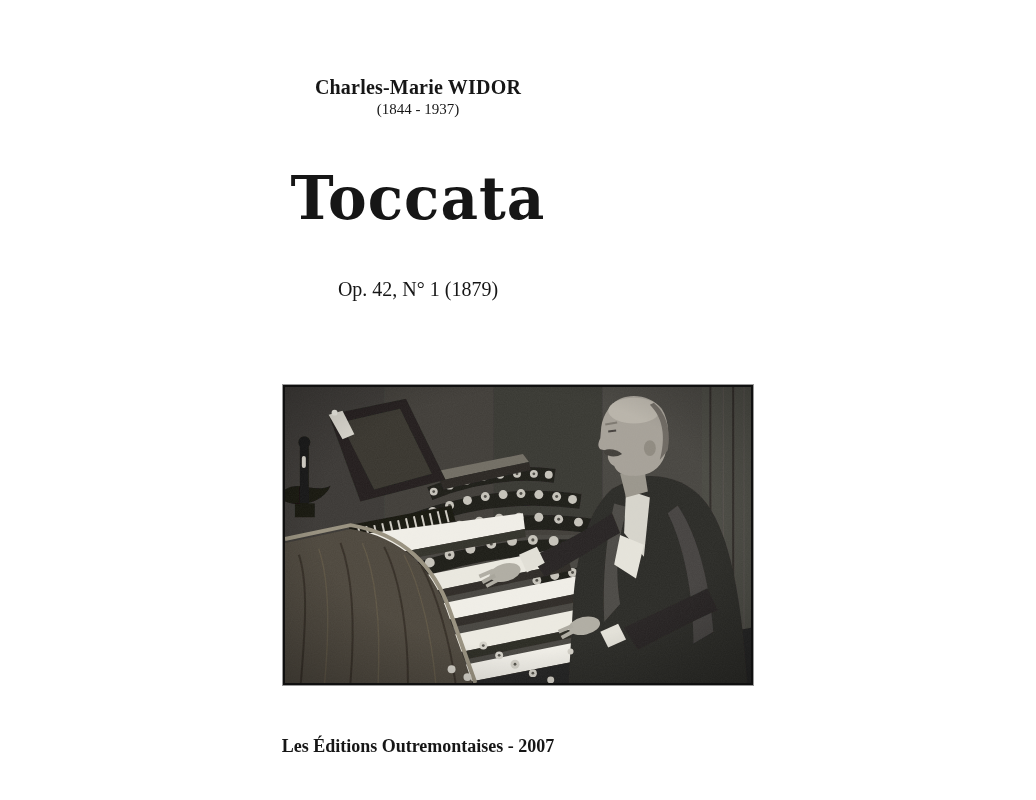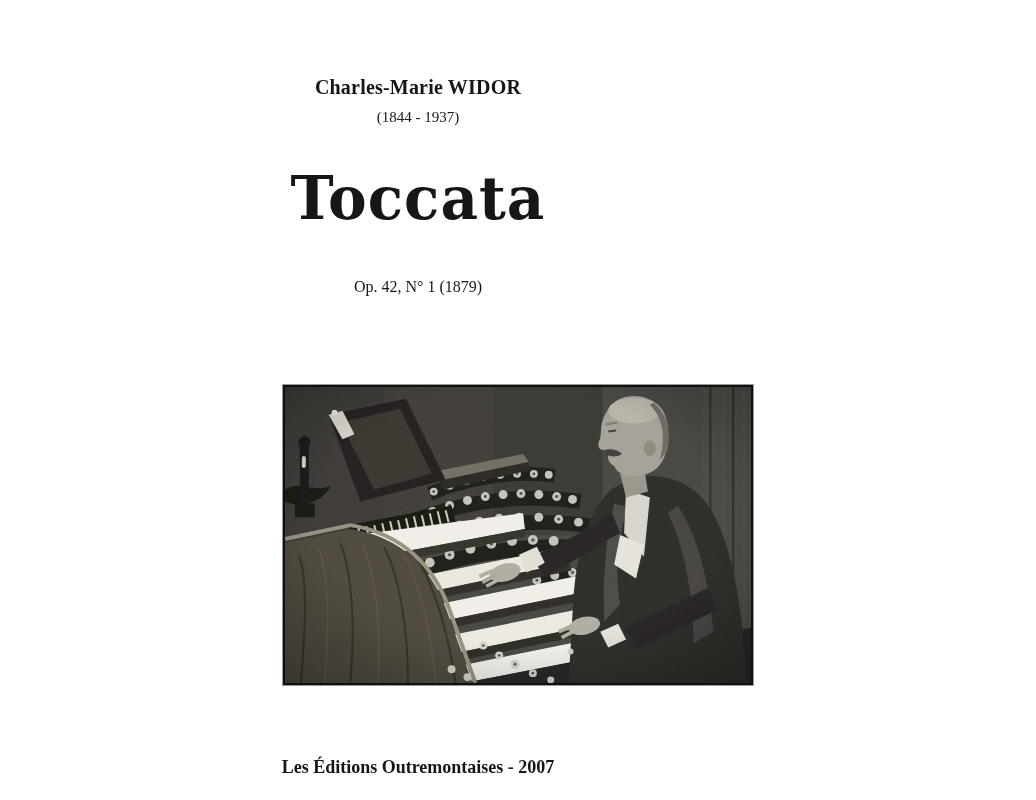--- a/index.html
+++ b/index.html
@@ -8,29 +8,29 @@
     width: 836px;
     height: 800px;
     background: #ffffff;
     overflow: hidden;
     font-family: "Liberation Serif", "DejaVu Serif", serif;
     color: #161616;
     text-decoration: underline;
   }
   .centered { position: absolute; left: 0; width: 100%; text-align: center; }
   .composer    { top: 76px;  font-size: 20px; font-weight: bold; letter-spacing: .2px; }
-  .dates       { top: 101px; font-size: 15px; margin-top: 8px; }
+  .dates       { top: 101px; font-size: 15px; }
   .title       { top: 168px; font-size: 58px; font-weight: bold;
                  font-family: "DejaVu Serif", serif; line-height: 1.05;
                  letter-spacing: 1px; transform: scaleY(1.04); }
   .subtitle    { top: 255px; font-size: 20px; white-space: pre-wrap; }
   .subtitle em { font-style: italic; }
-  .opus        { top: 278px; font-size: 16px; }
+  .opus        { top: 278px; font-size: 20px; }
   .version     { top: 309px; font-size: 15px; }
-  .publisher   { top: 757px; font-size: 18px; font-weight: bold; }
+  .publisher   { top: 736px; font-size: 18px; font-weight: bold; }
   .photo {
     position: absolute; left: 283px; top: 385px;
     width: 470px; height: 300px;
     border: 2px solid #101010;
     box-shadow: 0 0 0 1px #9a9a9a;
     box-sizing: border-box;
     background: #46443f;
   }
   .photo svg { display: block; width: 100%; height: 100%; }
 </style>

